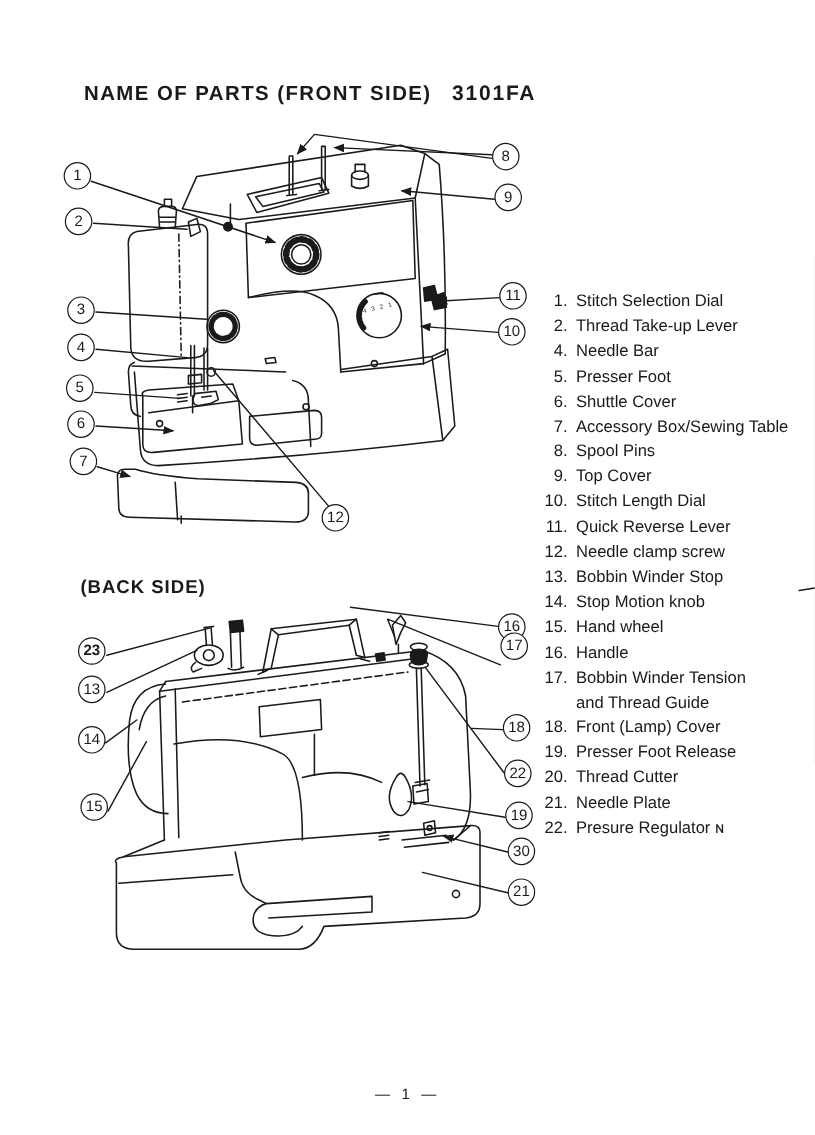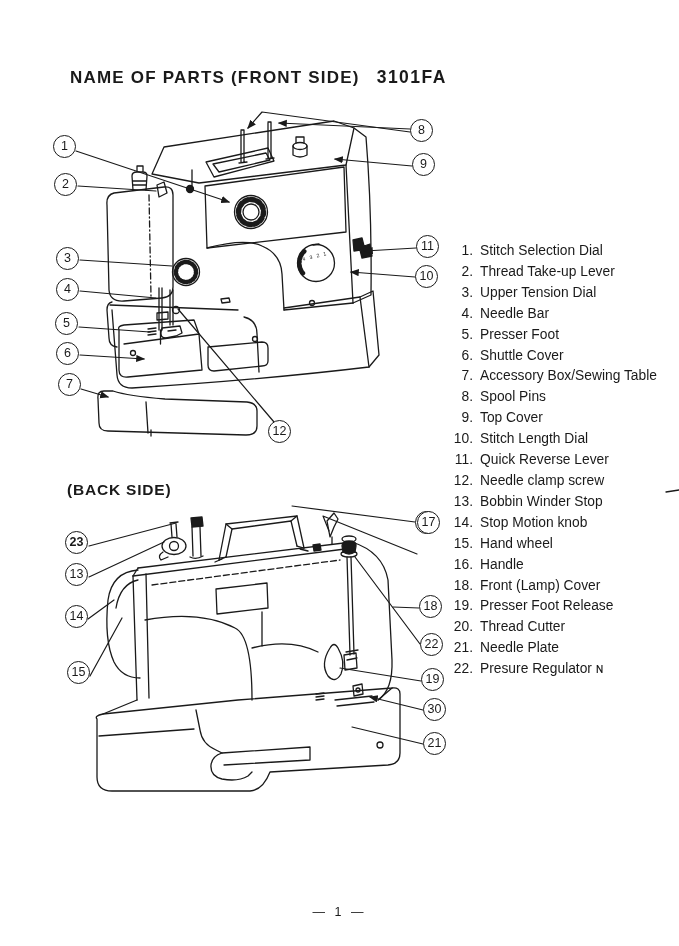--- a/index.html
+++ b/index.html
@@ -250,24 +250,20 @@
       <div class="part-line">
         <span class="part-num">1.</span><span class="part-label">Stitch Selection Dial</span>
         
       </div>
 
       <div class="part-line">
         <span class="part-num">2.</span><span class="part-label">Thread Take-up Lever</span>
         
       </div>
 
-      <div class="part-line">
-        <span class="part-num">3.</span><span class="part-label">Upper Tension Dial</span>
-        
-      </div>
 
       <div class="part-line">
         <span class="part-num">4.</span><span class="part-label">Needle Bar</span>
         
       </div>
 
       <div class="part-line">
         <span class="part-num">5.</span><span class="part-label">Presser Foot</span>
         
       </div>
@@ -320,20 +316,24 @@
       <div class="part-line">
         <span class="part-num">15.</span><span class="part-label">Hand wheel</span>
         
       </div>
 
       <div class="part-line">
         <span class="part-num">16.</span><span class="part-label">Handle</span>
         
       </div>
 
+      <div class="part-line">
+        <span class="part-num">17.</span><span class="part-label">Bobbin Winder Tension</span>
+        <div class="part-cont">and Thread Guide</div>
+      </div>
 
       <div class="part-line">
         <span class="part-num">18.</span><span class="part-label">Front (Lamp) Cover</span>
         
       </div>
 
       <div class="part-line">
         <span class="part-num">19.</span><span class="part-label">Presser Foot Release</span>
         
       </div>
@@ -418,21 +418,21 @@
       </div>
 
       <div class="callout" style="left: 67px; top: 661px;">
         <span>15</span>
       </div>
 
       <div class="callout" style="left: 415px; top: 511px;">
         <span>16</span>
       </div>
 
-      <div class="callout" style="left: 417px; top: 511px; justify-content: center;">
+      <div class="callout" style="left: 417px; top: 527px; justify-content: center;">
         <span>17</span>
       </div>
 
       <div class="callout" style="left: 419px; top: 595px;">
         <span>18</span>
       </div>
 
       <div class="callout" style="left: 420px; top: 633px;">
         <span>22</span>
       </div>

